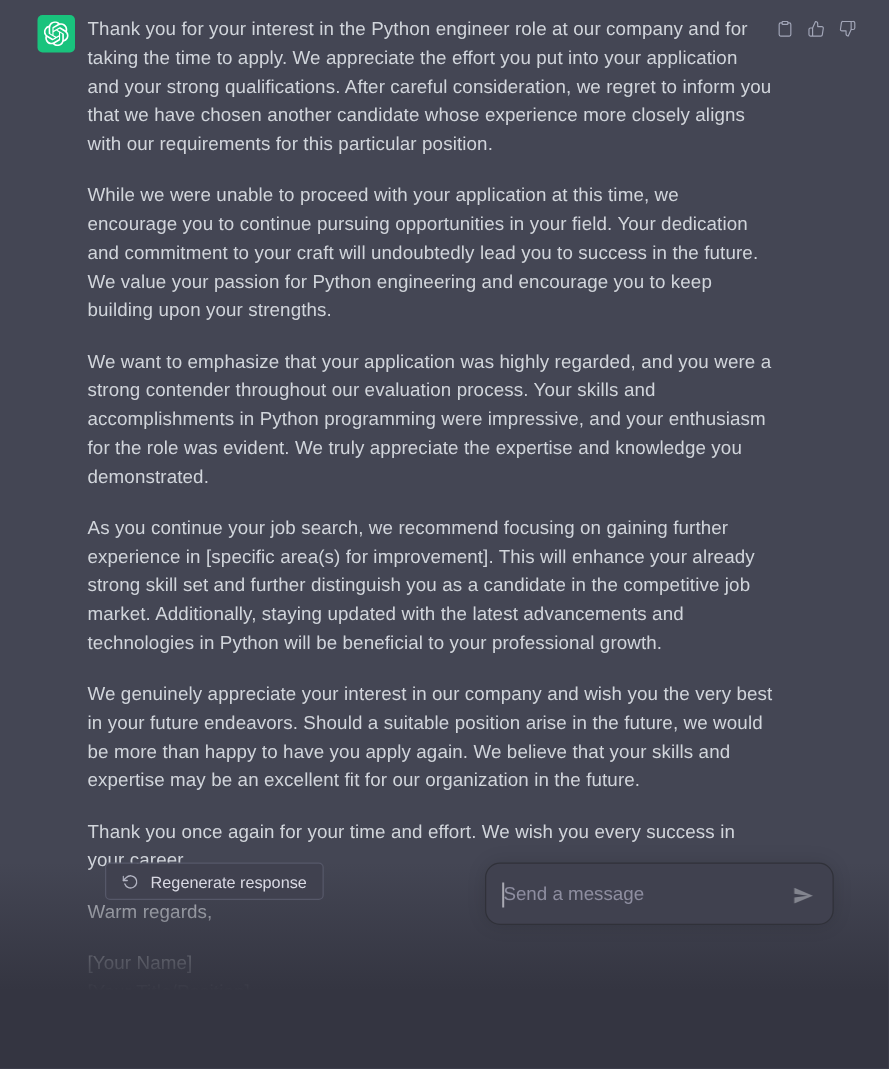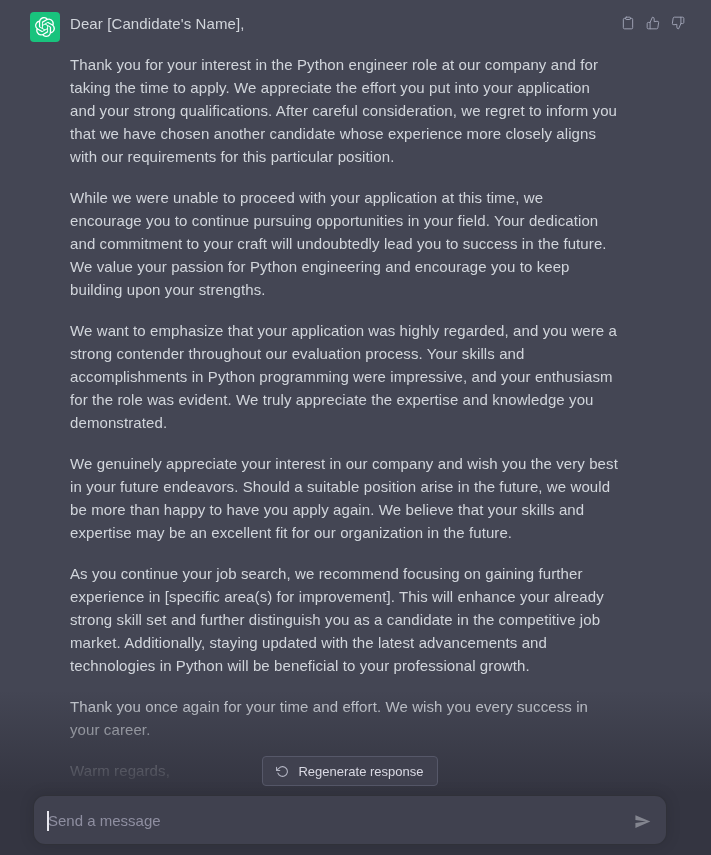--- a/index.html
+++ b/index.html
@@ -54,21 +54,21 @@
   .icon-btn svg { width: 14px; height: 14px; stroke: currentColor; fill: none;
     stroke-width: 1.6; stroke-linecap: round; stroke-linejoin: round; }
 
   
   .bottom-overlay {
     position: absolute;
     left: 0; right: 0; bottom: 0;
     height: 165px;
     background: linear-gradient(180deg, rgba(52,53,65,0) 0%, #343541 62%);
     display: flex;
-    flex-direction: column;
+    flex-direction: row;
     justify-content: flex-end;
     pointer-events: none;
   }
   .regen-row {
     width: 634px;
     margin: 0 44px 9px 33px;
     display: flex; justify-content: center;
   }
   .regen-button {
     pointer-events: auto;
@@ -135,27 +135,26 @@
 <div class="page">
 
   <div class="message-row">
     <div class="avatar">
       <svg viewBox="0 0 24 24">
           <path d="M22.2819 9.8211a5.9847 5.9847 0 0 0-.5157-4.9108 6.0462 6.0462 0 0 0-6.5098-2.9A6.0651 6.0651 0 0 0 4.9807 4.1818a5.9847 5.9847 0 0 0-3.9977 2.9 6.0462 6.0462 0 0 0 .7427 7.0966 5.98 5.98 0 0 0 .511 4.9107 6.051 6.051 0 0 0 6.5146 2.9001A5.9847 5.9847 0 0 0 13.2599 24a6.0557 6.0557 0 0 0 5.7718-4.2058 5.9894 5.9894 0 0 0 3.9977-2.9001 6.0557 6.0557 0 0 0-.7475-7.073zm-9.022 12.6081a4.4755 4.4755 0 0 1-2.8764-1.0408l.1419-.0804 4.7783-2.7582a.7948.7948 0 0 0 .3927-.6813v-6.7369l2.02 1.1686a.071.071 0 0 1 .038.0615v5.5826a4.504 4.504 0 0 1-4.4945 4.4849zm-9.6607-4.1254a4.4708 4.4708 0 0 1-.5346-3.0137l.142.0852 4.783 2.7582a.7712.7712 0 0 0 .7806 0l5.8428-3.3685v2.3324a.0804.0804 0 0 1-.0332.0615L9.74 19.9502a4.4992 4.4992 0 0 1-6.1408-1.6464zM2.3408 7.8956a4.485 4.485 0 0 1 2.3655-1.9728V11.6a.7664.7664 0 0 0 .3879.6765l5.8144 3.3543-2.0201 1.1685a.0757.0757 0 0 1-.071 0l-4.8303-2.7865A4.504 4.504 0 0 1 2.3408 7.8956zm16.5963 3.8558L13.1038 8.364 15.1192 7.2a.0757.0757 0 0 1 .071 0l4.8303 2.7913a4.4944 4.4944 0 0 1-.6765 8.1042v-5.6772a.79.79 0 0 0-.407-.667zm2.0107-3.0231l-.142-.0852-4.7735-2.7818a.7759.7759 0 0 0-.7854 0L9.409 9.2297V6.8974a.0662.0662 0 0 1 .0284-.0615l4.8303-2.7866a4.4992 4.4992 0 0 1 6.6802 4.66zM8.3065 12.863l-2.02-1.1638a.0804.0804 0 0 1-.038-.0567V6.0742a4.4992 4.4992 0 0 1 7.3757-3.4537l-.142.0805L8.704 5.459a.7948.7948 0 0 0-.3927.6813zm1.0976-2.3654l2.602-1.4998 2.6069 1.4998v2.9994l-2.5974 1.4997-2.6067-1.4997z"></path>
         </svg>
     </div>
 
     <div class="content">
-      <p>Dear [Candidate's Name],</p>
       <div>
           <p>Thank you for your interest in the Python engineer role at our company and for taking the time to apply. We appreciate the effort you put into your application and your strong qualifications. After careful consideration, we regret to inform you that we have chosen another candidate whose experience more closely aligns with our requirements for this particular position.</p>
           <p>While we were unable to proceed with your application at this time, we encourage you to continue pursuing opportunities in your field. Your dedication and commitment to your craft will undoubtedly lead you to success in the future. We value your passion for Python engineering and encourage you to keep building upon your strengths.</p>
           <p>We want to emphasize that your application was highly regarded, and you were a strong contender throughout our evaluation process. Your skills and accomplishments in Python programming were impressive, and your enthusiasm for the role was evident. We truly appreciate the expertise and knowledge you demonstrated.</p>
+          <p>As you continue your job search, we recommend focusing on gaining further experience in [specific area(s) for improvement]. This will enhance your already strong skill set and further distinguish you as a candidate in the competitive job market. Additionally, staying updated with the latest advancements and technologies in Python will be beneficial to your professional growth.</p>
           <p>We genuinely appreciate your interest in our company and wish you the very best in your future endeavors. Should a suitable position arise in the future, we would be more than happy to have you apply again. We believe that your skills and expertise may be an excellent fit for our organization in the future.</p>
-          <p>As you continue your job search, we recommend focusing on gaining further experience in [specific area(s) for improvement]. This will enhance your already strong skill set and further distinguish you as a candidate in the competitive job market. Additionally, staying updated with the latest advancements and technologies in Python will be beneficial to your professional growth.</p>
           <p>Thank you once again for your time and effort. We wish you every success in your career.</p>
         </div>
       <p>Warm regards,</p>
       <p class="signature">
           <span>[Your Name]</span>
           <span>[Your Title/Position]</span>
           <span>[Company Name]</span>
         </p>
     </div>
 

